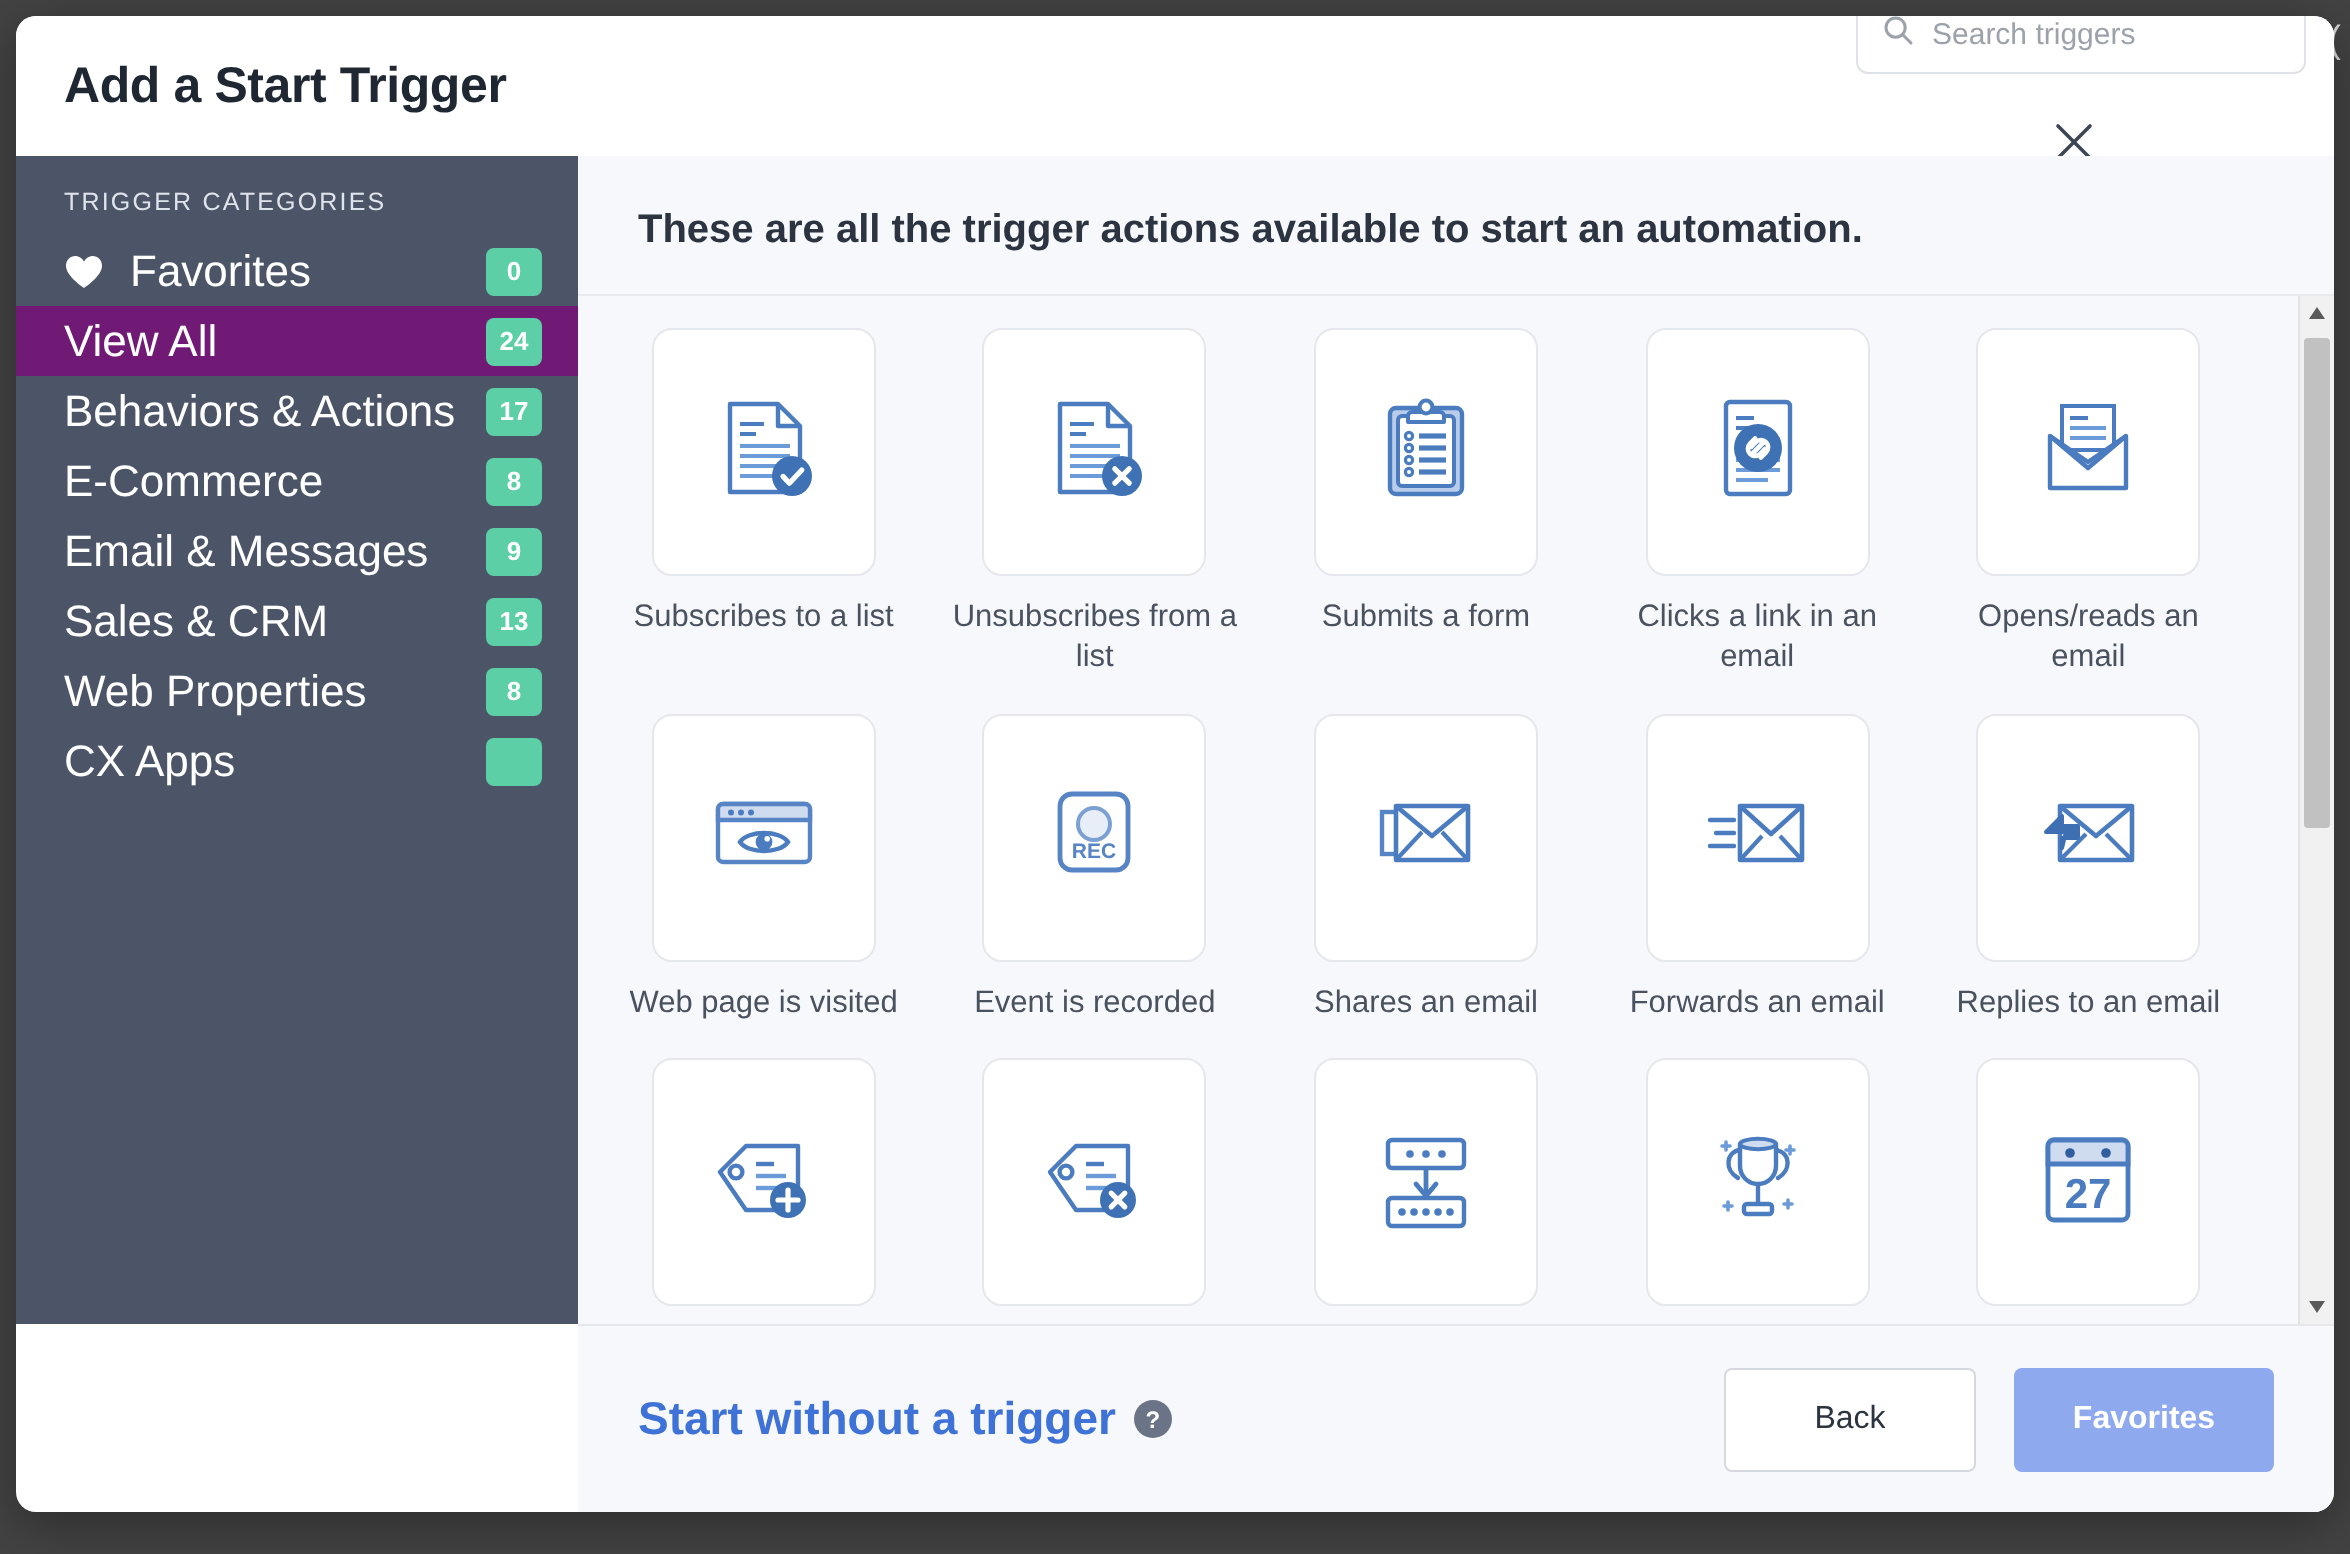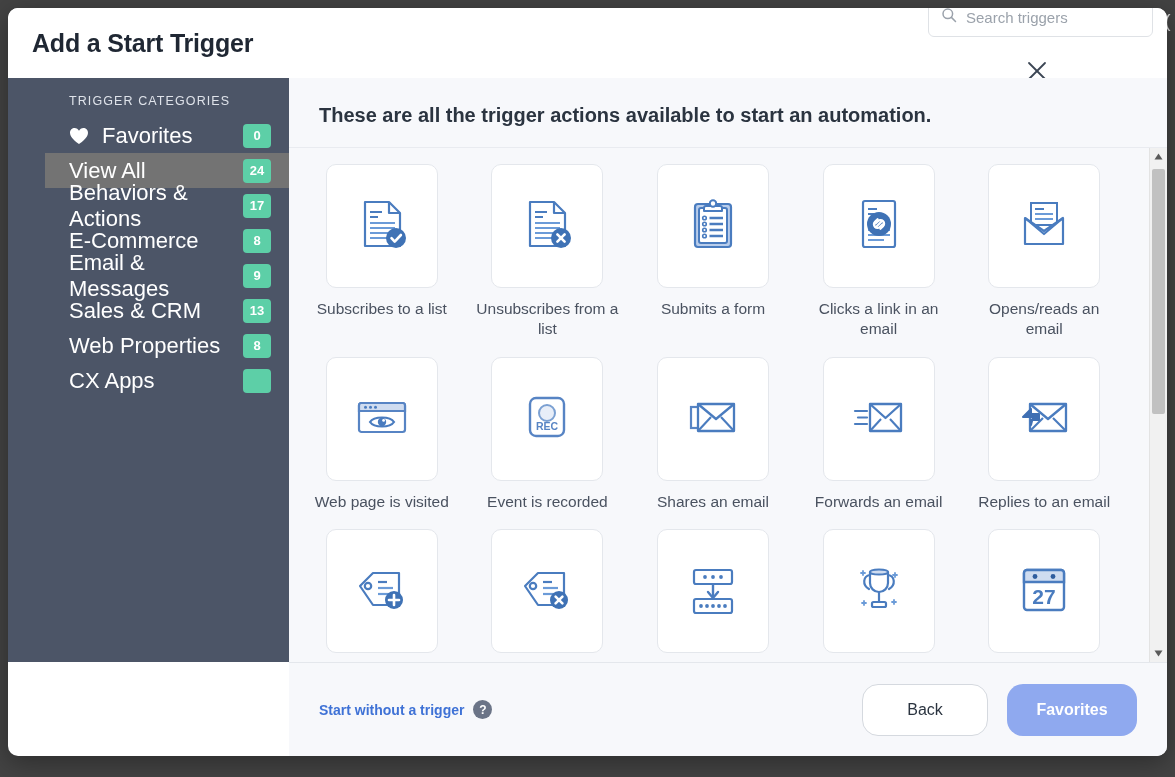--- a/index.html
+++ b/index.html
@@ -96,38 +96,37 @@
     display: flex;
     min-height: 0;
   }
 
   
   .sidebar {
     flex: 0 0 281px;
     background: #4c5567;
     padding-top: 16px;
     color: #fff;
-    padding-left: 37px;
   }
   .sidebar-heading {
     font-size: 12.5px;
     letter-spacing: 1.1px;
     color: #dfe3ea;
     padding: 0 24px 10px 24px;
     font-weight: normal;
   }
   .nav-item {
     height: 35px;
     display: flex;
     align-items: center;
     padding: 0 18px 0 24px;
     cursor: pointer;
     position: relative;
   }
-  .nav-item.active { background: #737373; }
+  .nav-item.active { background: #701a75; }
   .nav-item .heart-icon {
     margin-right: 13px;
     display: inline-flex;
     line-height: 0;
   }
   .nav-label {
     font-size: 22px;
     color: #ffffff;
   }
   .badge {
@@ -240,21 +239,21 @@
     align-items: center;
     padding: 0 30px 0 30px;
     margin-left: 281px;
   }
   .footer-link-wrap {
     display: flex;
     align-items: center;
     gap: 9px;
   }
   .footer-link {
-    font-size: 14px;
+    font-size: 23px;
     color: #3f72d6;
     font-weight: bold;
     cursor: pointer;
     text-decoration: none;
   }
   .help-icon {
     width: 19px; height: 19px;
     border-radius: 50%;
     background: #6b7487;
     color: #fff;
@@ -264,21 +263,21 @@
     cursor: pointer;
   }
   .footer-actions {
     margin-left: auto;
     display: flex;
     align-items: center;
     gap: 19px;
   }
   .btn {
     height: 52px;
-    border-radius: 16px;
+    border-radius: 4px;
     font-size: 16px;
     cursor: pointer;
     font-family: "Liberation Sans", sans-serif;
   }
   .btn-back {
     width: 126px;
     background: #ffffff;
     border: 1px solid #d5d9df;
     color: #2b3440;
   }

